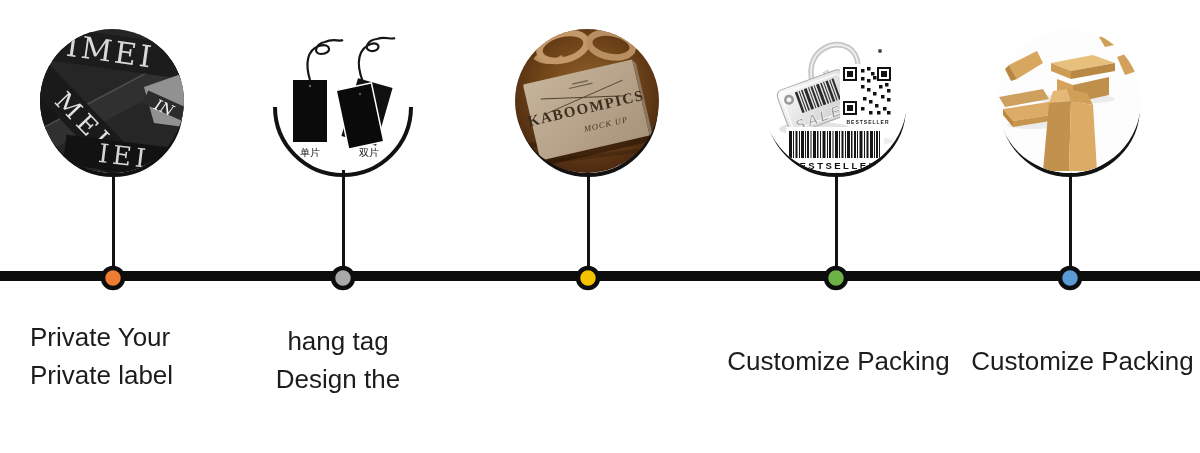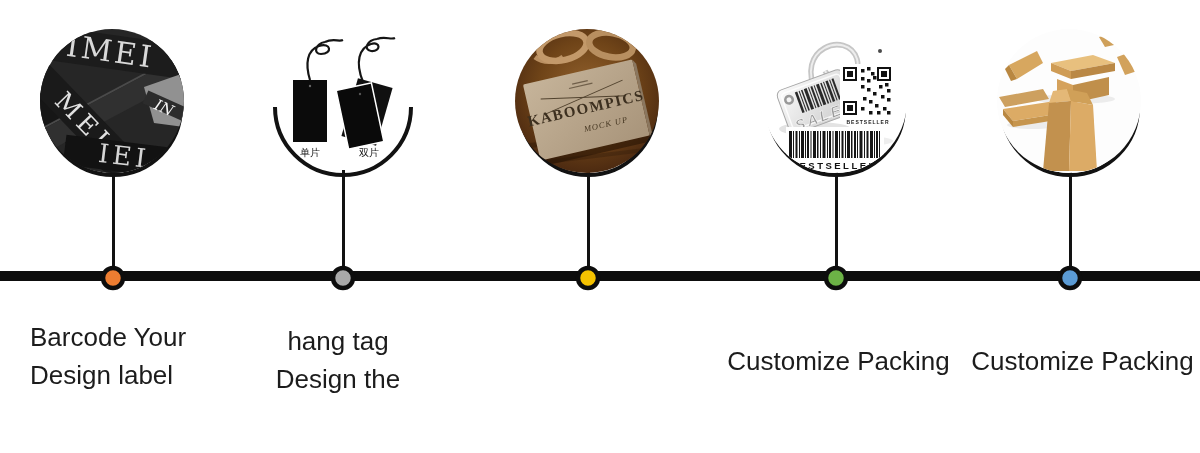--- a/index.html
+++ b/index.html
@@ -45,22 +45,22 @@
       <g transform="rotate(7 92 130)">
         <rect x="24" y="114" width="130" height="30" fill="#121212"></rect>
         <text x="58" y="137" font-family="DejaVu Serif, serif" font-size="26" letter-spacing="4" fill="#d5d5d5">IEI</text>
       </g>
     </svg>
   </div>
   <svg class="dot" style="left:98px" width="30" height="30">
     <circle cx="15" cy="15" r="10" fill="#ED7D31" stroke="#0d0d0d" stroke-width="4.5"></circle>
   </svg>
   <div class="label" style="left:30px;top:318px">
-    <div>Barcode Your</div>
-    <div>Design label</div>
+    <div>Private Your</div>
+    <div>Private label</div>
   </div>
 
   <div class="connector" style="left:341.5px"></div>
   <div class="arc" style="left:273px"></div>
   <svg class="tagart" style="left:263px;top:34px" width="160" height="132" viewBox="0 0 160 132">
     <path d="M47,46 C42,30 44,16 56,12 C68,8 70,20 58,20 C50,20 52,10 62,8 M62,8 C70,4 76,8 80,6" stroke="#151515" stroke-width="2.2" fill="none"></path>
     <rect x="30" y="46" width="34" height="62" fill="#0b0b0b"></rect>
     <circle cx="47" cy="52" r="1.2" fill="#666666"></circle>
     <path d="M100,48 C92,28 96,14 108,10 C118,7 118,18 108,17 C100,16 104,6 114,5 M114,5 C122,2 128,6 132,4" stroke="#151515" stroke-width="2.2" fill="none"></path>
     <rect transform="rotate(16 104 78)" x="86" y="48" width="36" height="60" fill="#101010"></rect>

